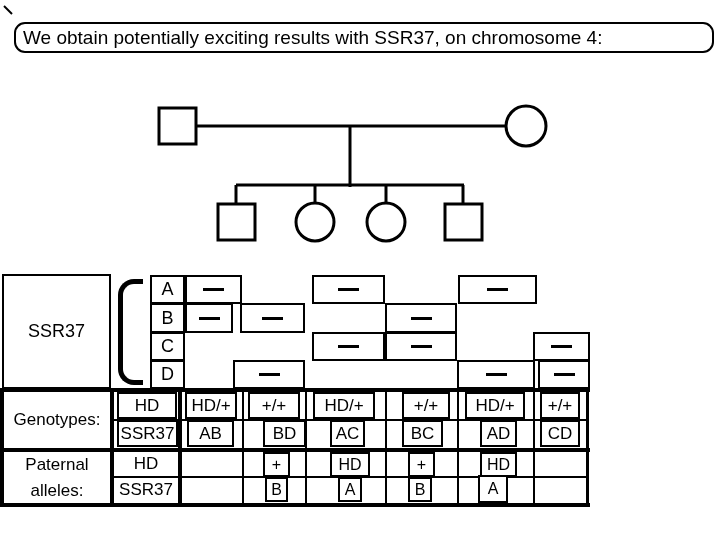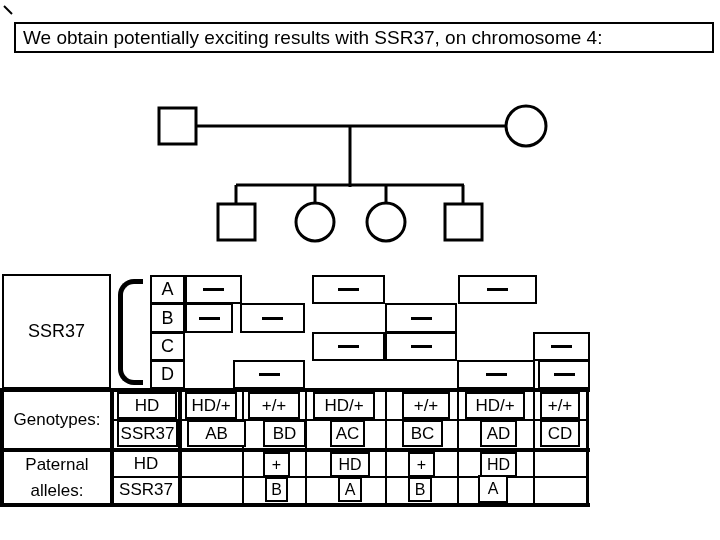--- a/index.html
+++ b/index.html
@@ -21,21 +21,21 @@
   .f19 { font-size:19px; }
   .f18 { font-size:18px; }
   .f17 { font-size:17px; }
   .f16 { font-size:16px; }
   #bracket {
     position:absolute; left:118px; top:279px; width:25px; height:106px;
     box-sizing:border-box;
     border-left:5px solid #000; border-top:5px solid #000; border-bottom:5px solid #000;
     border-radius:16px 0 0 16px; background:transparent;
   }
-  #title-box { justify-content:flex-start; padding-left:7px; }
+  #title-box { justify-content:flex-start; padding-left:7px;border-radius:11px; }
   #paternal-label { white-space:normal; line-height:1.5; padding:0 10px; }
   svg { position:absolute; left:0; top:0; }
 </style>
 </head>
 <body>
 
 <div id="slide">
 
   <svg width="720" height="270">
     <line x1="4" y1="6" x2="12" y2="14" stroke="#000" stroke-width="2"></line>
@@ -125,21 +125,21 @@
   <div class="box f17" style="left:117px;top:392px;width:60px;height:27px;">HD</div>
   <div class="box f17" style="left:117px;top:420px;width:61px;height:27px;">SSR37</div>
 
   <div class="box f17" style="left:185px;top:392px;width:52px;height:27px;">HD/+</div>
   <div class="box f17" style="left:248px;top:392px;width:52px;height:27px;">+/+</div>
   <div class="box f17" style="left:313px;top:392px;width:62px;height:27px;">HD/+</div>
   <div class="box f17" style="left:402px;top:392px;width:48px;height:27px;">+/+</div>
   <div class="box f17" style="left:465px;top:392px;width:60px;height:27px;">HD/+</div>
   <div class="box f17" style="left:540px;top:392px;width:40px;height:27px;">+/+</div>
 
-  <div class="box f17" style="left:187px;top:420px;width:59px;height:27px;">AB</div>
+  <div class="box f17" style="left:187px;top:420px;width:47px;height:27px;">AB</div>
   <div class="box f17" style="left:247px;top:420px;width:43px;height:27px;margin-left:16px;">BD</div>
   <div class="box f17" style="left:330px;top:420px;width:35px;height:27px;">AC</div>
   <div class="box f17" style="left:402px;top:420px;width:41px;height:27px;">BC</div>
   <div class="box f17" style="left:480px;top:420px;width:37px;height:27px;">AD</div>
   <div class="box f17" style="left:540px;top:420px;width:40px;height:27px;">CD</div>
 
   <div class="cell f17" style="left:114px;top:451px;width:64px;height:25px;">HD</div>
   <div class="cell f17" style="left:114px;top:477px;width:64px;height:25px;">SSR37</div>
 
   <div class="box f16" style="left:263px;top:452px;width:27px;height:25px;">+</div>

